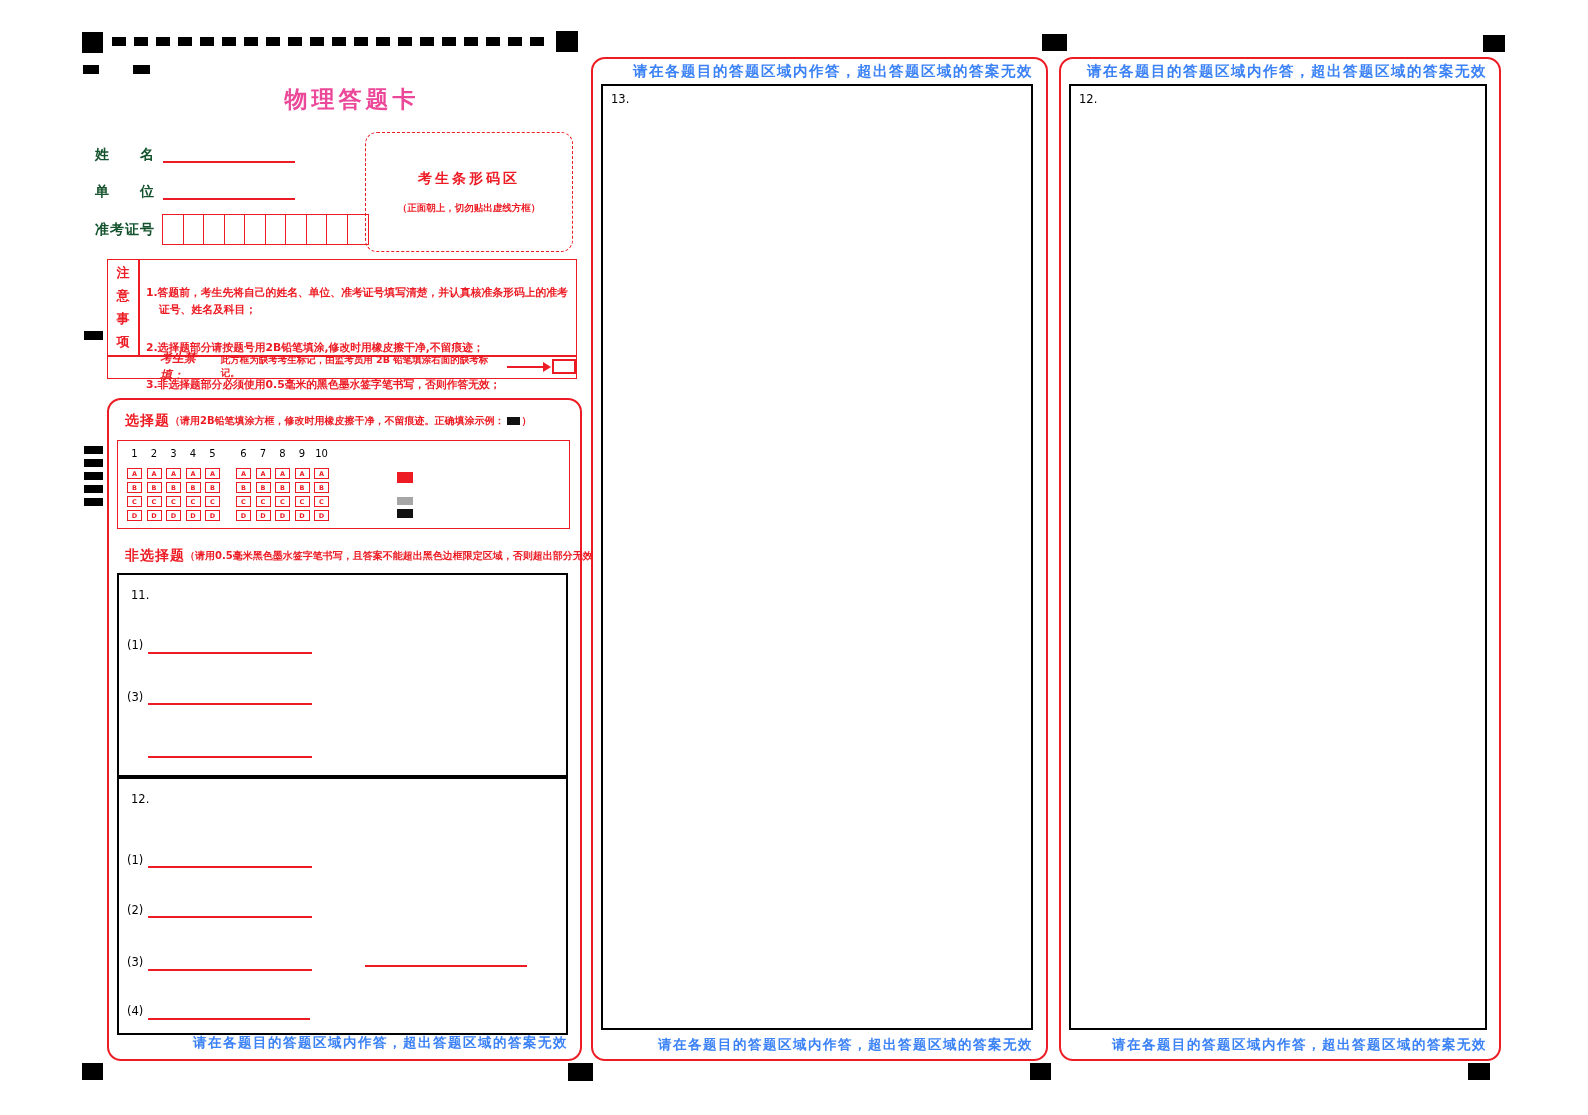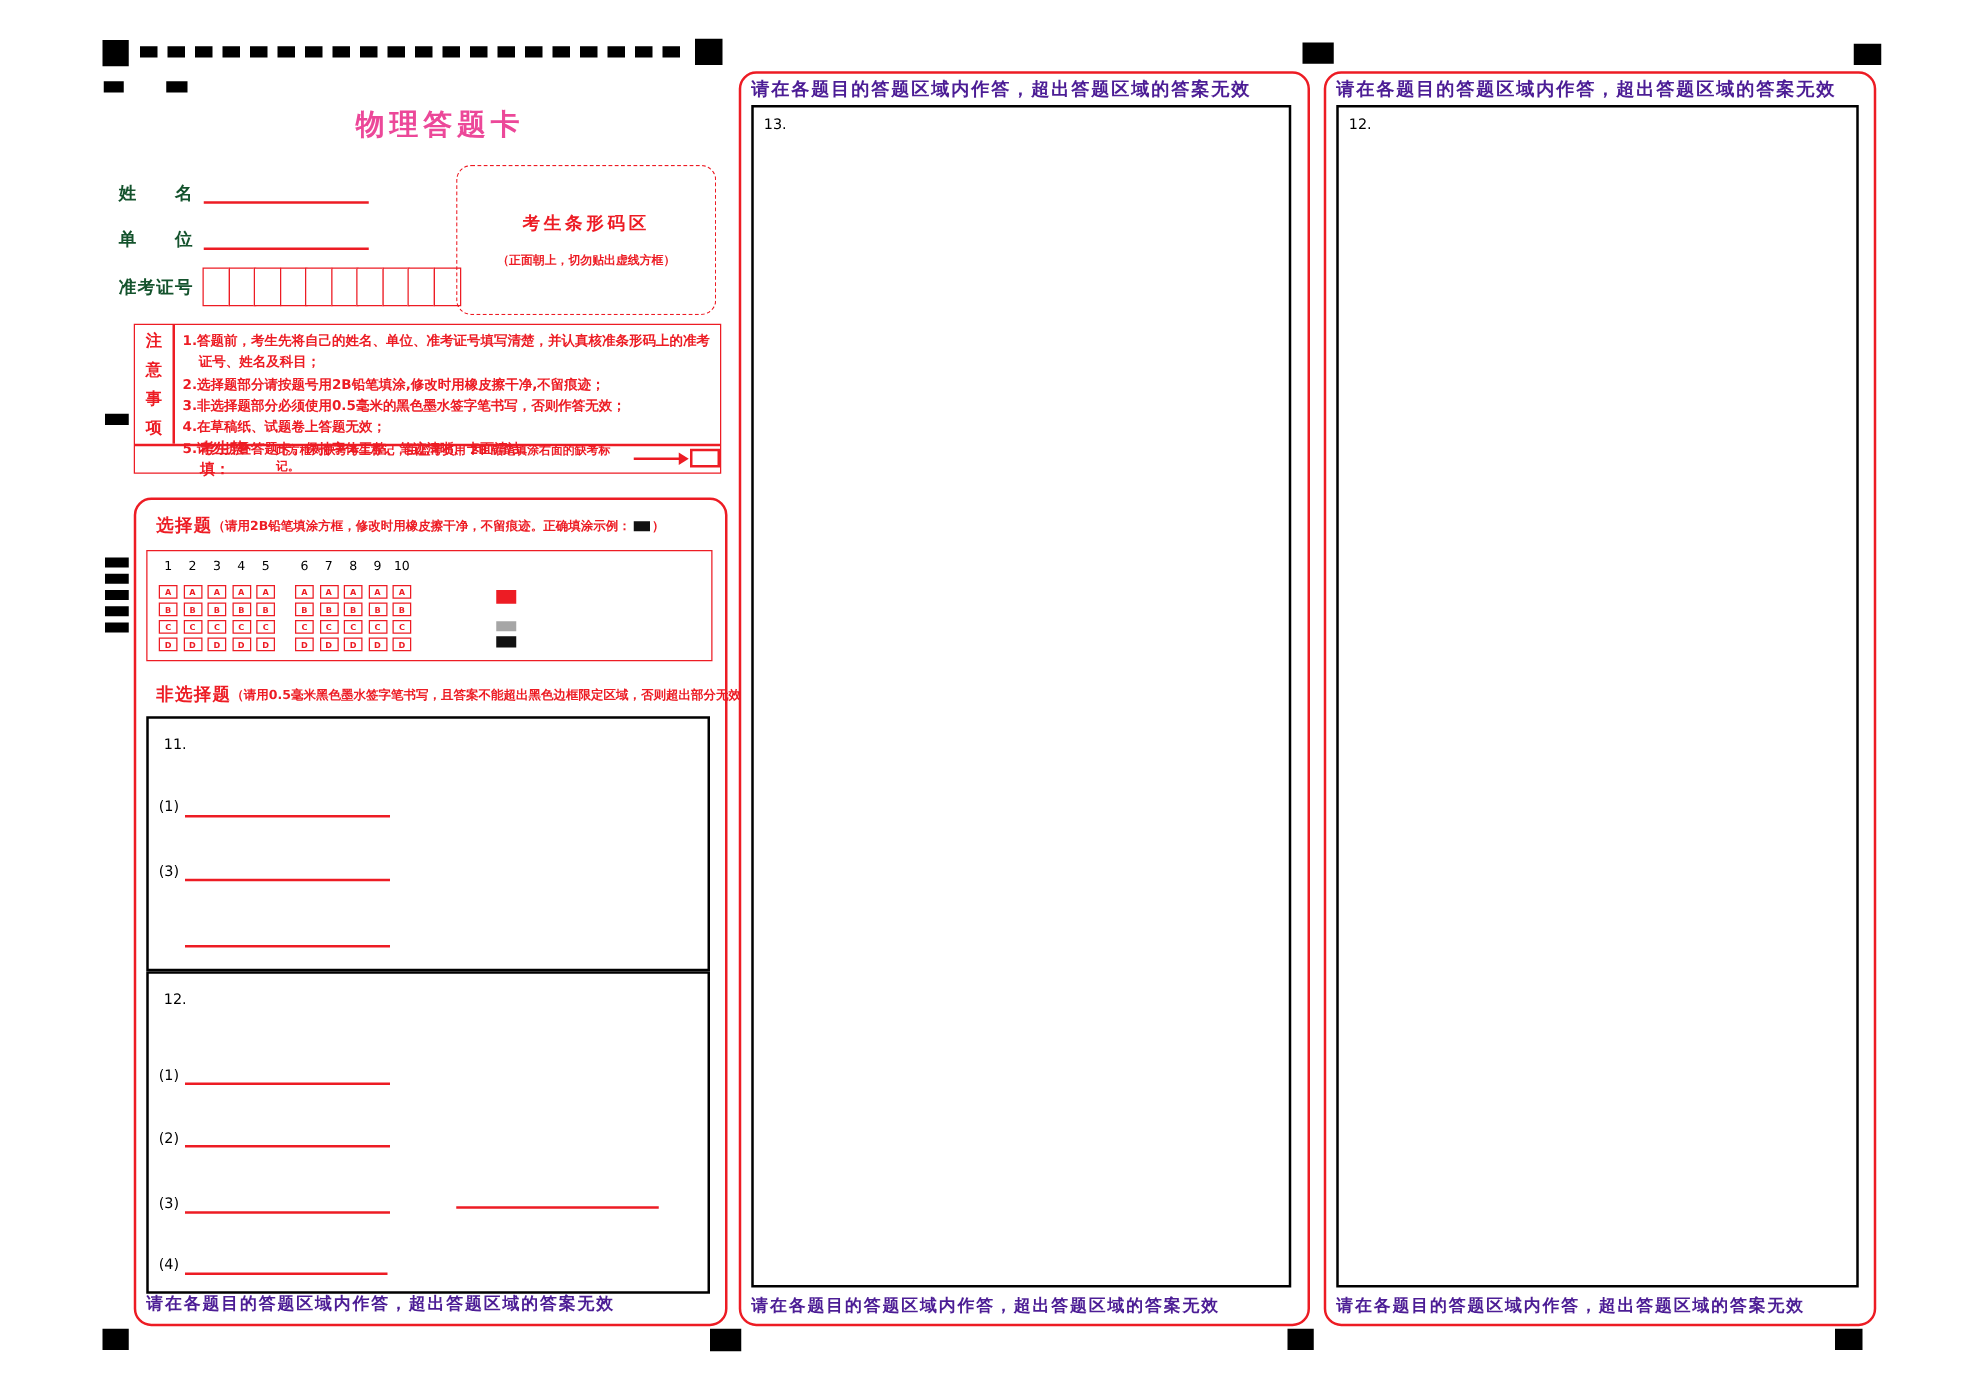--- a/index.html
+++ b/index.html
@@ -20,25 +20,25 @@
            align-items:center;justify-content:center;gap:14px;}
   .barcode .t1{color:#ed1c24;font-size:14px;font-weight:700;letter-spacing:3px;}
   .barcode .t2{color:#ed1c24;font-size:9.5px;font-weight:600;}
   .notice{position:absolute;left:107px;top:259px;width:468px;height:118px;border:1.5px solid #ed1c24;}
   .notice-label{position:absolute;left:0;top:0;width:30px;height:95px;display:flex;flex-direction:column;
                 align-items:center;justify-content:center;gap:5px;}
   .notice-label span{color:#ed1c24;font-size:13px;font-weight:700;}
   .notice-vdiv{position:absolute;left:30px;top:0;width:1.5px;height:95px;background:#ed1c24;}
   .notice-items{position:absolute;left:38px;top:4px;width:424px;}
   .notice-items div{color:#ed1c24;font-size:10.8px;font-weight:600;line-height:1.6;
-                    padding-left:13px;text-indent:-13px;}
+                    padding-left:13px;text-indent:-13px;margin-top:20px;}
   .notice-hdiv{position:absolute;left:0;top:95px;width:100%;height:1.5px;background:#ed1c24;}
   .forbid-row{position:absolute;left:0;top:96.5px;width:100%;height:20px;display:flex;
               align-items:center;padding-left:52px;box-sizing:border-box;}
-  .forbid-bold{color:#ed1c24;font-size:12px;font-weight:700;}
+  .forbid-bold{color:#ed1c24;font-size:12px;font-weight:700;font-style:italic;}
   .forbid-text{color:#ed1c24;font-size:9.5px;font-weight:600;margin-left:2px;}
   .arrow{position:relative;width:38px;height:2px;background:#ed1c24;margin-left:6px;}
   .arrow::after{content:"";position:absolute;right:-7px;top:-4px;border-left:8px solid #ed1c24;
                 border-top:5px solid transparent;border-bottom:5px solid transparent;}
   .forbid-box{width:20px;height:11px;border:2px solid #ed1c24;margin-left:8px;background:#fff;}
   .panel{position:absolute;border:2px solid #ed1c24;border-radius:14px;background:#fff;}
   .sec-title{position:absolute;display:flex;align-items:center;}
   .sec-title .b{color:#ed1c24;font-size:14px;font-weight:700;letter-spacing:1px;}
   .sec-title .s{color:#ed1c24;font-size:10px;font-weight:600;}
   .example-swatch{display:inline-block;width:13px;height:8px;background:#111;margin:0 2px;vertical-align:middle;}
@@ -47,22 +47,22 @@
   .bubble-group{display:flex;gap:4.5px;}
   .bubble-col{display:flex;flex-direction:column;align-items:center;}
   .bubble-col .num{font-size:10px;color:#000;height:13px;margin-bottom:7px;}
   .bubble{width:15px;height:11px;border:1px solid #ed1c24;box-sizing:border-box;display:flex;
           align-items:center;justify-content:center;font-size:6.5px;font-weight:700;color:#ed1c24;
           margin-bottom:3px;background:#fff;}
   .swatch{position:absolute;}
   .blackbox{position:absolute;border:2px solid #000;background:#fff;box-sizing:border-box;}
   .qnum{position:absolute;font-size:11.5px;color:#000;}
   .plabel{position:absolute;font-size:11.5px;color:#000;}
-  .warn{position:absolute;color:#4c1d95;font-family:"DejaVu Serif",serif;font-size:14.5px;
-        font-weight:600;text-align:left;letter-spacing:1.5px;white-space:nowrap;}
+  .warn{position:absolute;color:#3b82f6;font-family:"DejaVu Serif",serif;font-size:14.5px;
+        font-weight:600;text-align:right;letter-spacing:1.5px;white-space:nowrap;}
   .warn.small{font-size:13.5px;}
 </style>
 </head>
 <body>
 
 <div class="sheet">
 
   <div class="mark" style="left:82px;top:32px;width:21px;height:21px;"></div>
   <div class="dash-row">
       <span class="dash"></span>

